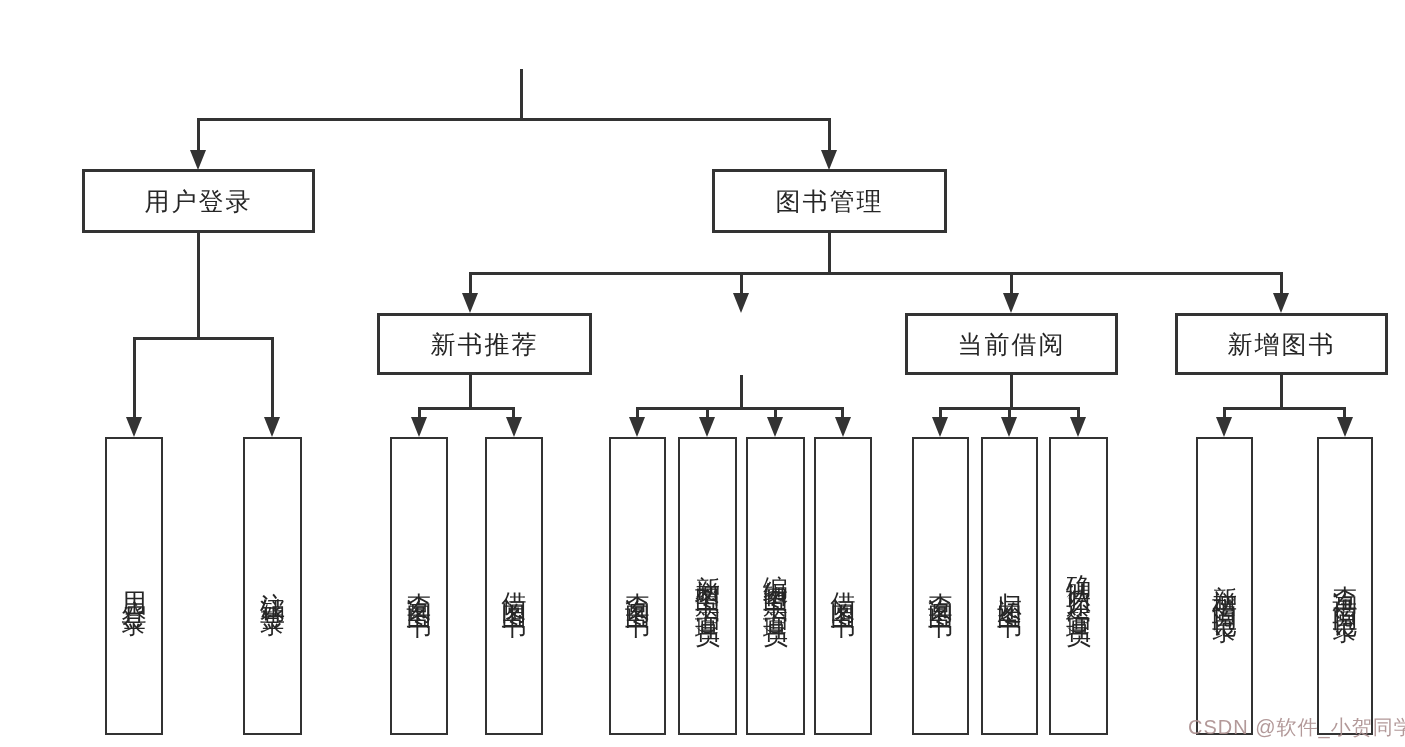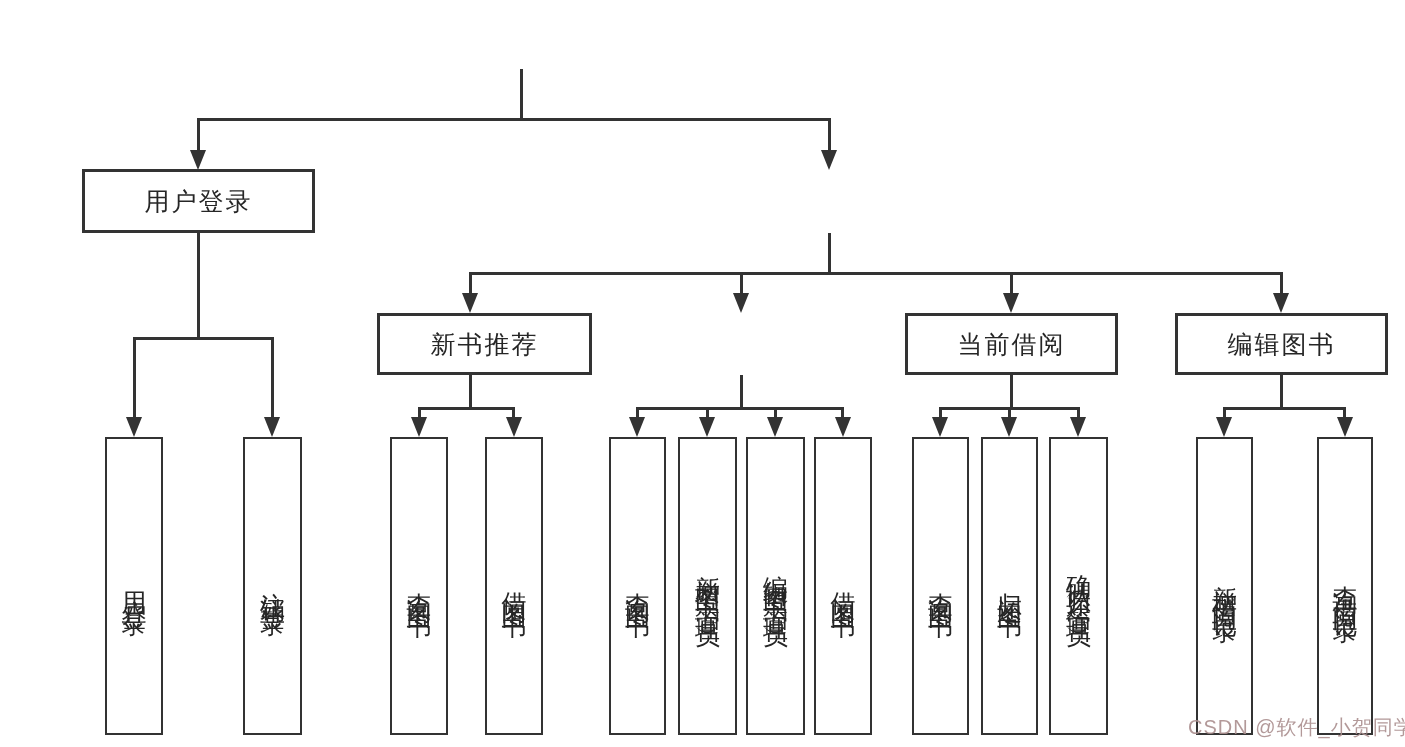--- a/index.html
+++ b/index.html
@@ -79,20 +79,21 @@
 
 
   <div class="v" style="left:520px; top:69px; height:49px;"></div>
   <div class="h" style="left:197px; top:118px; width:634px;"></div>
   <div class="v" style="left:197px; top:118px; height:34px;"></div>
   <div class="ah" style="left:190px; top:150px;"></div>
   <div class="v" style="left:828px; top:118px; height:34px;"></div>
   <div class="ah" style="left:821px; top:150px;"></div>
 
   <div class="box" style="left:82px; top:169px; width:233px; height:64px;">用户登录</div>
+  <div class="box" style="left:712px; top:169px; width:235px; height:64px;">图书管理</div>
 
   <div class="v" style="left:197px; top:233px; height:104px;"></div>
   <div class="h" style="left:133px; top:337px; width:140px;"></div>
   <div class="v" style="left:133px; top:337px; height:82px;"></div>
   <div class="ah" style="left:126px; top:417px;"></div>
   <div class="v" style="left:271px; top:337px; height:82px;"></div>
   <div class="ah" style="left:264px; top:417px;"></div>
 
   <div class="v" style="left:828px; top:233px; height:39px;"></div>
   <div class="h" style="left:469px; top:272px; width:813px;"></div>
@@ -100,21 +101,21 @@
   <div class="ah" style="left:462px; top:293px;"></div>
   <div class="v" style="left:740px; top:272px; height:23px;"></div>
   <div class="ah" style="left:733px; top:293px;"></div>
   <div class="v" style="left:1010px; top:272px; height:23px;"></div>
   <div class="ah" style="left:1003px; top:293px;"></div>
   <div class="v" style="left:1280px; top:272px; height:23px;"></div>
   <div class="ah" style="left:1273px; top:293px;"></div>
 
   <div class="box" style="left:377px; top:313px; width:215px; height:62px;">新书推荐</div>
   <div class="box" style="left:905px; top:313px; width:213px; height:62px;">当前借阅</div>
-  <div class="box" style="left:1175px; top:313px; width:213px; height:62px;">编辑图书</div>
+  <div class="box" style="left:1175px; top:313px; width:213px; height:62px;">新增图书</div>
 
   <div class="v" style="left:469px; top:375px; height:32px;"></div>
   <div class="h" style="left:418px; top:407px; width:97px;"></div>
   <div class="v" style="left:418px; top:407px; height:12px;"></div>
   <div class="ah" style="left:411px; top:417px;"></div>
   <div class="v" style="left:512px; top:407px; height:12px;"></div>
   <div class="ah" style="left:506px; top:417px;"></div>
 
   <div class="v" style="left:740px; top:375px; height:32px;"></div>
   <div class="h" style="left:636px; top:407px; width:207px;"></div>

